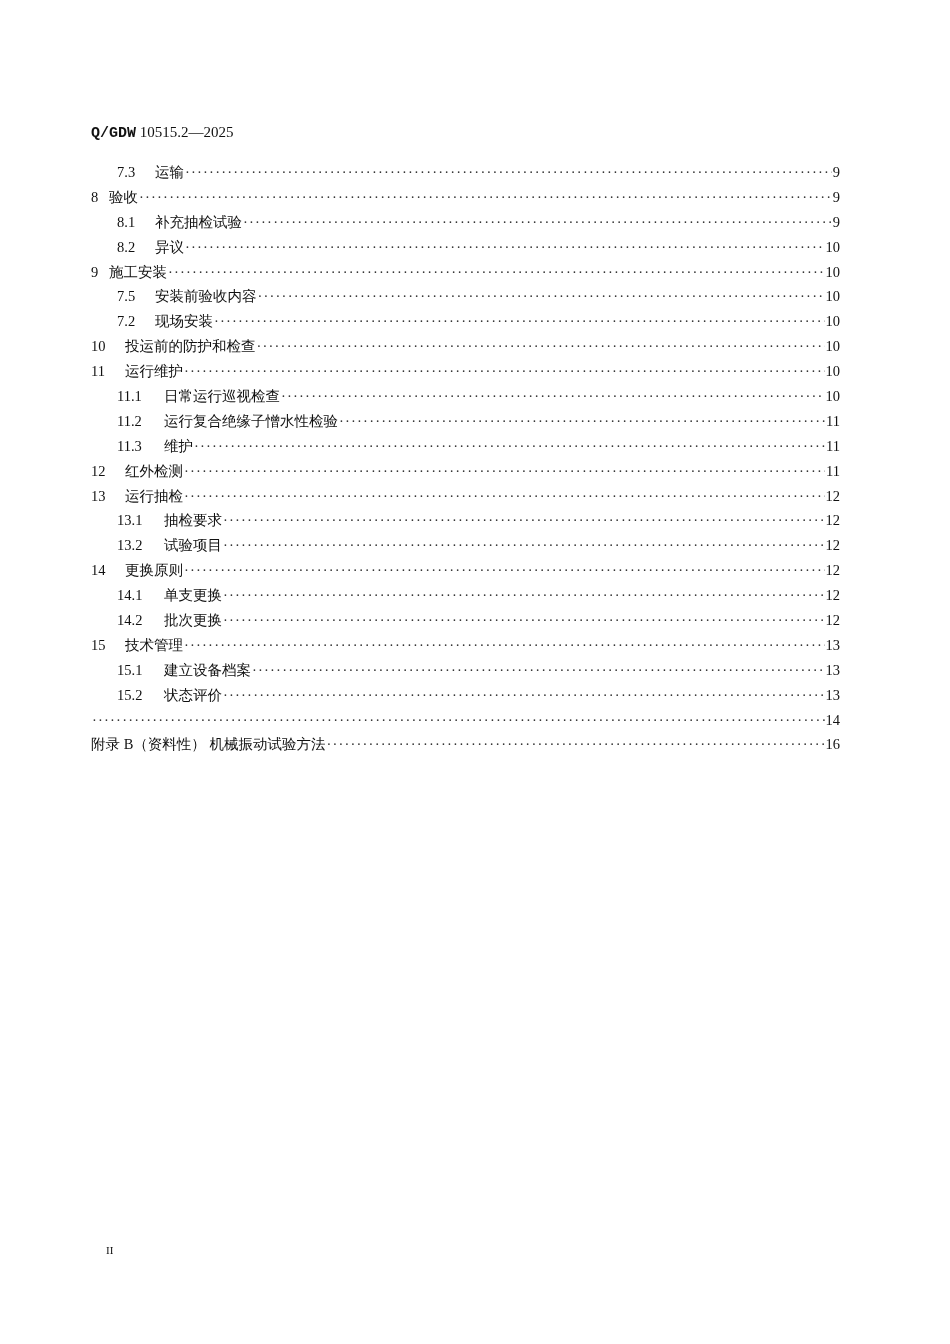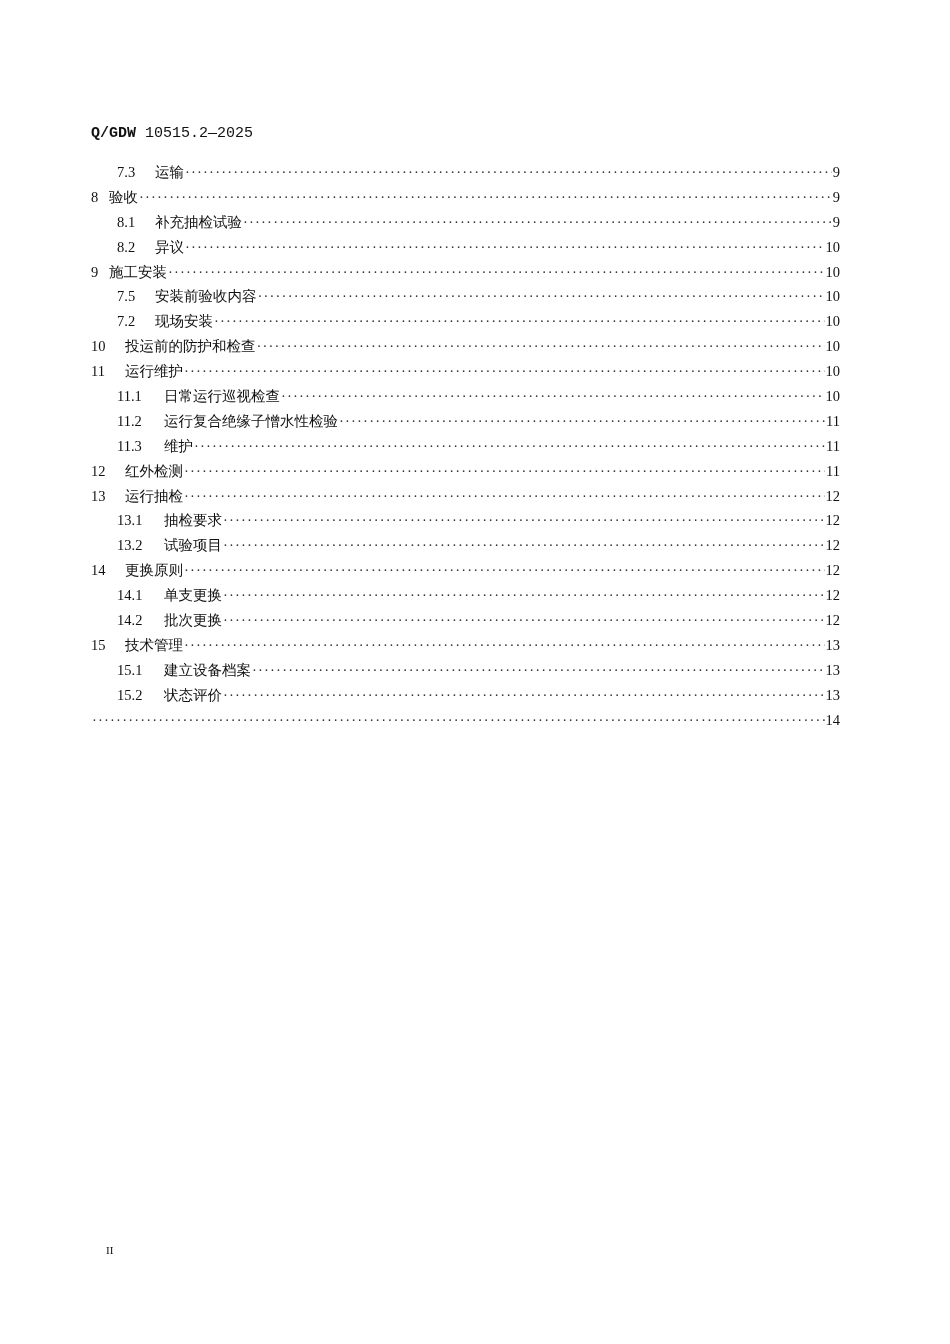--- a/index.html
+++ b/index.html
@@ -1,20 +1,20 @@
 <!DOCTYPE html>
 <html><head>
 <meta charset="utf-8">
 <style>
   html, body { margin: 0; padding: 0; background: #ffffff; }
   body { width: 950px; height: 1344px; position: relative; overflow: hidden;
          font-family: "Liberation Serif", "DejaVu Serif", serif; color: #111; }
   .header { position: absolute; left: 91px; top: 124px; font-size: 15px; white-space: nowrap; }
   .header .b { font-weight: bold; font-family: Liberation Mono, monospace; }
-  .header .s { font-family: Liberation Mono, monospace; }
+  .header .s { font-family: Liberation Serif, serif; }
   .toc { position: absolute; left: 91px; top: 160px; width: 749px; }
   .row { position: relative; height: 24.9px; line-height: 24.9px; font-size: 14.5px;
          display: flex; align-items: center; white-space: nowrap; }
   .row.l2 { padding-left: 26px; }
   .num { display: inline-block; flex: none; }
   .row.l1 .num { width: 34px; }
   .row.l1 .num.w1 { width: 18px; }
   .row.l2 .num { width: 38px; }
   .row.l2 .num.w2 { width: 47px; }
   .title { flex: none; }
@@ -160,15 +160,20 @@
     <div class="row l2">
       <span class="num w2">15.2</span>
       <span class="title">状态评价</span>
       <span class="dots"></span>
       <span class="page">13</span>
     </div>
     <div class="row l1">
       <span class="dots"></span>
       <span class="page">14</span>
     </div>
+    <div class="row l1">
+      <span class="title">附录 B（资料性） 机械振动试验方法</span>
+      <span class="dots"></span>
+      <span class="page">16</span>
+    </div>
   </div>
 
 <div class="footer">II</div>
 
 </body></html>

